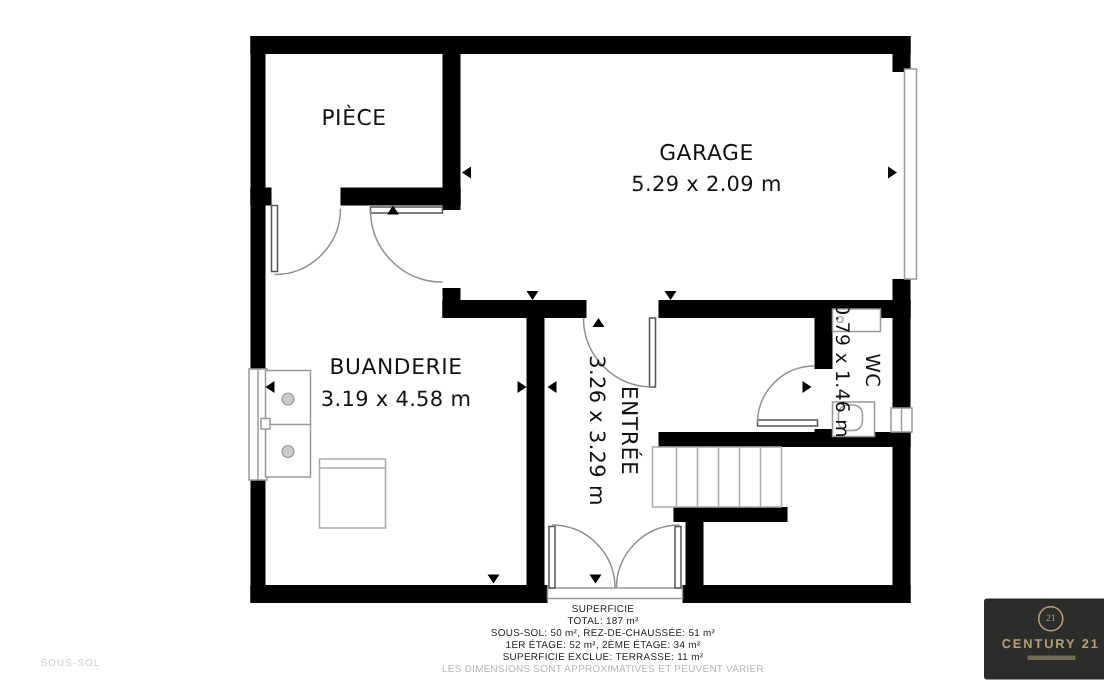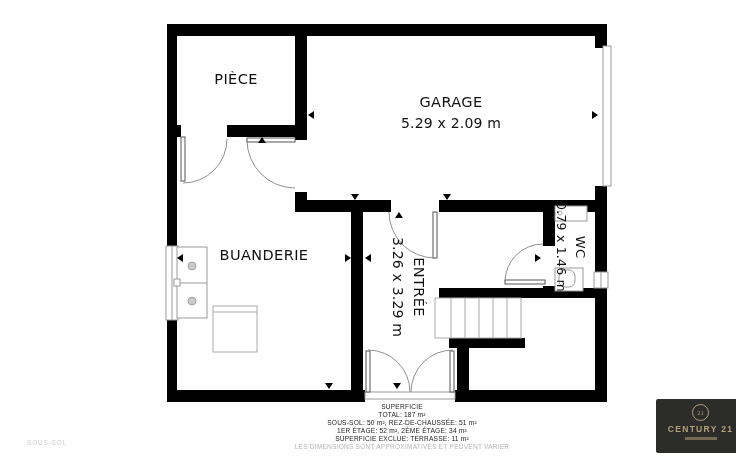--- a/index.html
+++ b/index.html
@@ -119,27 +119,28 @@
       <polygon points="332,258 326,254 326,262"></polygon>
       <polygon points="346,258 352,254 352,262"></polygon>
       <polygon points="522,258 516,254 516,262"></polygon>
     </g>
   </svg>
 
   <div class="lbl" style="left:217px;top:80px;">
     <div class="rname">PIÈCE</div>
   </div>
 
-  <div class="lbl" style="left:432px;top:113px;">
+  <div class="lbl" style="left:452px;top:113px;">
     <div class="rname">GARAGE</div>
     <div class="rdims">5.29 x 2.09 m</div>
   </div>
 
   <div class="lbl" style="left:245px;top:256px;">
     <div class="rname">BUANDERIE</div>
+    <div class="rdims">3.19 x 4.58 m</div>
   </div>
 
   <div class="lbl vert" style="left:389px;top:287px;">
     <div class="rname">ENTRÉE</div>
     <div class="rdims">3.26 x 3.29 m</div>
   </div>
 
   <div class="lbl vert" style="left:552px;top:247px;">
     <div class="rname" style="font-size:13px;">WC</div>
     <div class="rdims" style="font-size:12.5px;">0.79 x 1.46 m</div>

